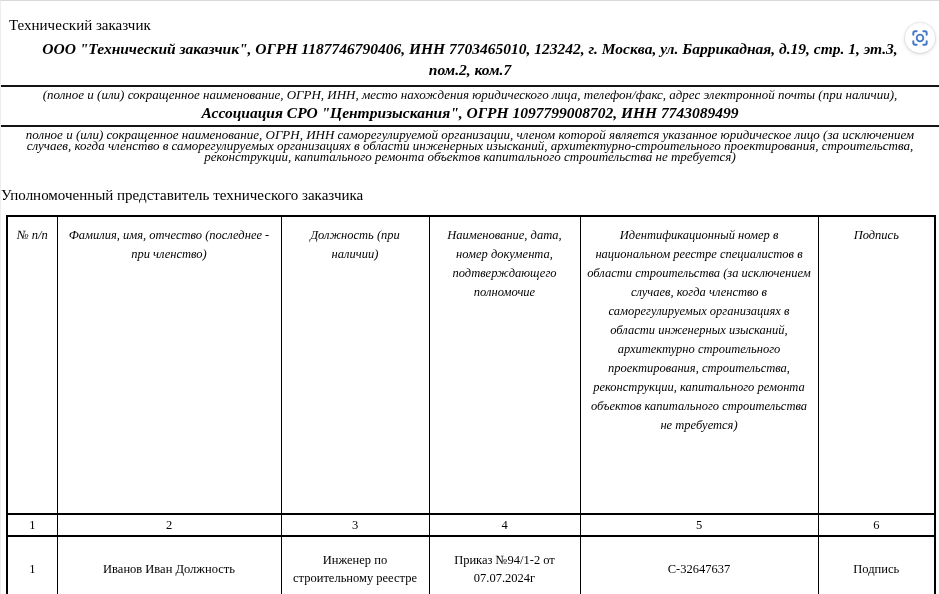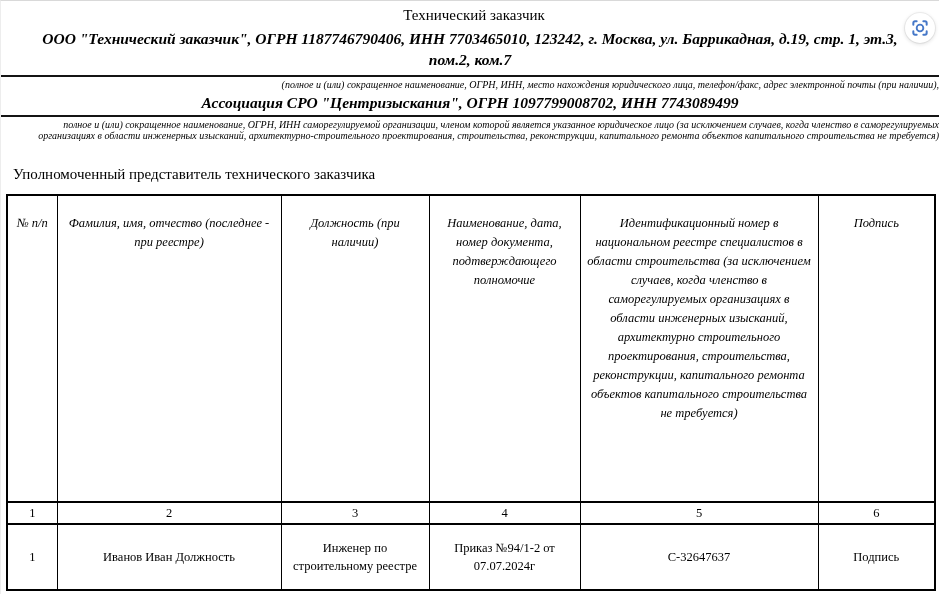--- a/index.html
+++ b/index.html
@@ -7,48 +7,48 @@
     width: 939px; height: 594px;
     background: #ffffff; color: #000;
     font-family: "Liberation Serif", "DejaVu Serif", serif;
     position: relative; overflow: hidden;
     border-top: 1px solid #d9d9d9; border-left: 1px solid #ededed;
     box-sizing: border-box;
   }
   .doc { position: relative; width: 100%; height: 100%; }
 
   .doc-title {
-    margin: 5px 0 0 8px;
-    font-size: 15px; line-height: 18px; text-align: center;
+    margin: 15px 0 0 8px;
+    font-size: 15px; line-height: 18px;
   }
   .org-line {
     margin: 4px 30px 0 30px;
     text-align: center;
     font-weight: bold; font-style: italic;
     font-size: 15.5px; line-height: 21px;
   }
   .rule {
     height: 0; border-top: 2.5px solid #141414;
     margin: 0;
   }
   .rule-1 { margin-top: 5px; }
   .caption {
-    text-align: right; font-style: italic;
-    font-size: 10px; line-height: 11px;
-    margin: 2px 0 0 6px;
+    text-align: center; font-style: italic;
+    font-size: 13px; line-height: 11px;
+    margin: 2px 6px 0 6px;
   }
   .sro-line {
     margin: 3px 20px 0 20px;
     text-align: center;
     font-weight: bold; font-style: italic;
     font-size: 15.5px; line-height: 20px;
   }
   .rule-2 { margin-top: 2px; }
   .section-heading {
-    margin: 24px 0 0 12px;
+    margin: 24px 0 0 0;
     font-size: 15px; line-height: 18px;
   }
 
   table.rep-table {
     border-collapse: collapse;
     table-layout: fixed;
     width: 928px;
     margin: 11px 0 0 5px;
     border: 2px solid #000;
   }
@@ -57,21 +57,21 @@
     text-align: center;
     padding: 1px 5px;
     font-size: 12.5px;
     overflow: hidden;
   }
   tr.head-row td {
     vertical-align: top;
     height: 286px;
     font-style: italic;
     line-height: 19px;
-    padding-top: 18px;
+    padding-top: 9px;
     font-family: Liberation Serif, serif;
   }
   tr.num-row td {
     height: 18px;
     border-top: 2px solid #000;
     border-bottom: 2px solid #000;
     line-height: 16px;
   }
   tr.data-row td {
     height: 62px;
@@ -115,21 +115,21 @@
       <col style="width:50px">
         <col style="width:224px">
         <col style="width:148px">
       <col style="width:151px">
         <col style="width:238px">
         <col style="width:117px">
     </colgroup>
     <tbody>
       <tr class="head-row">
         <td>№ п/п</td>
-        <td>Фамилия, имя, отчество (последнее - при реестре)</td>
+        <td>Фамилия, имя, отчество (последнее - при членство)</td>
         <td>Должность (при наличии)</td>
         <td>Наименование, дата, номер документа, подтверждающего полномочие</td>
         <td>Идентификационный номер в национальном реестре специалистов в области строительства (за исключением случаев, когда членство в саморегулируемых организациях в области инженерных изысканий, архитектурно строительного проектирования, строительства, реконструкции, капитального ремонта объектов капитального строительства не требуется)</td>
         <td>Подпись</td>
       </tr>
       <tr class="num-row">
         <td>1</td>
         <td>2</td>
         <td>3</td>
         <td>4</td>

